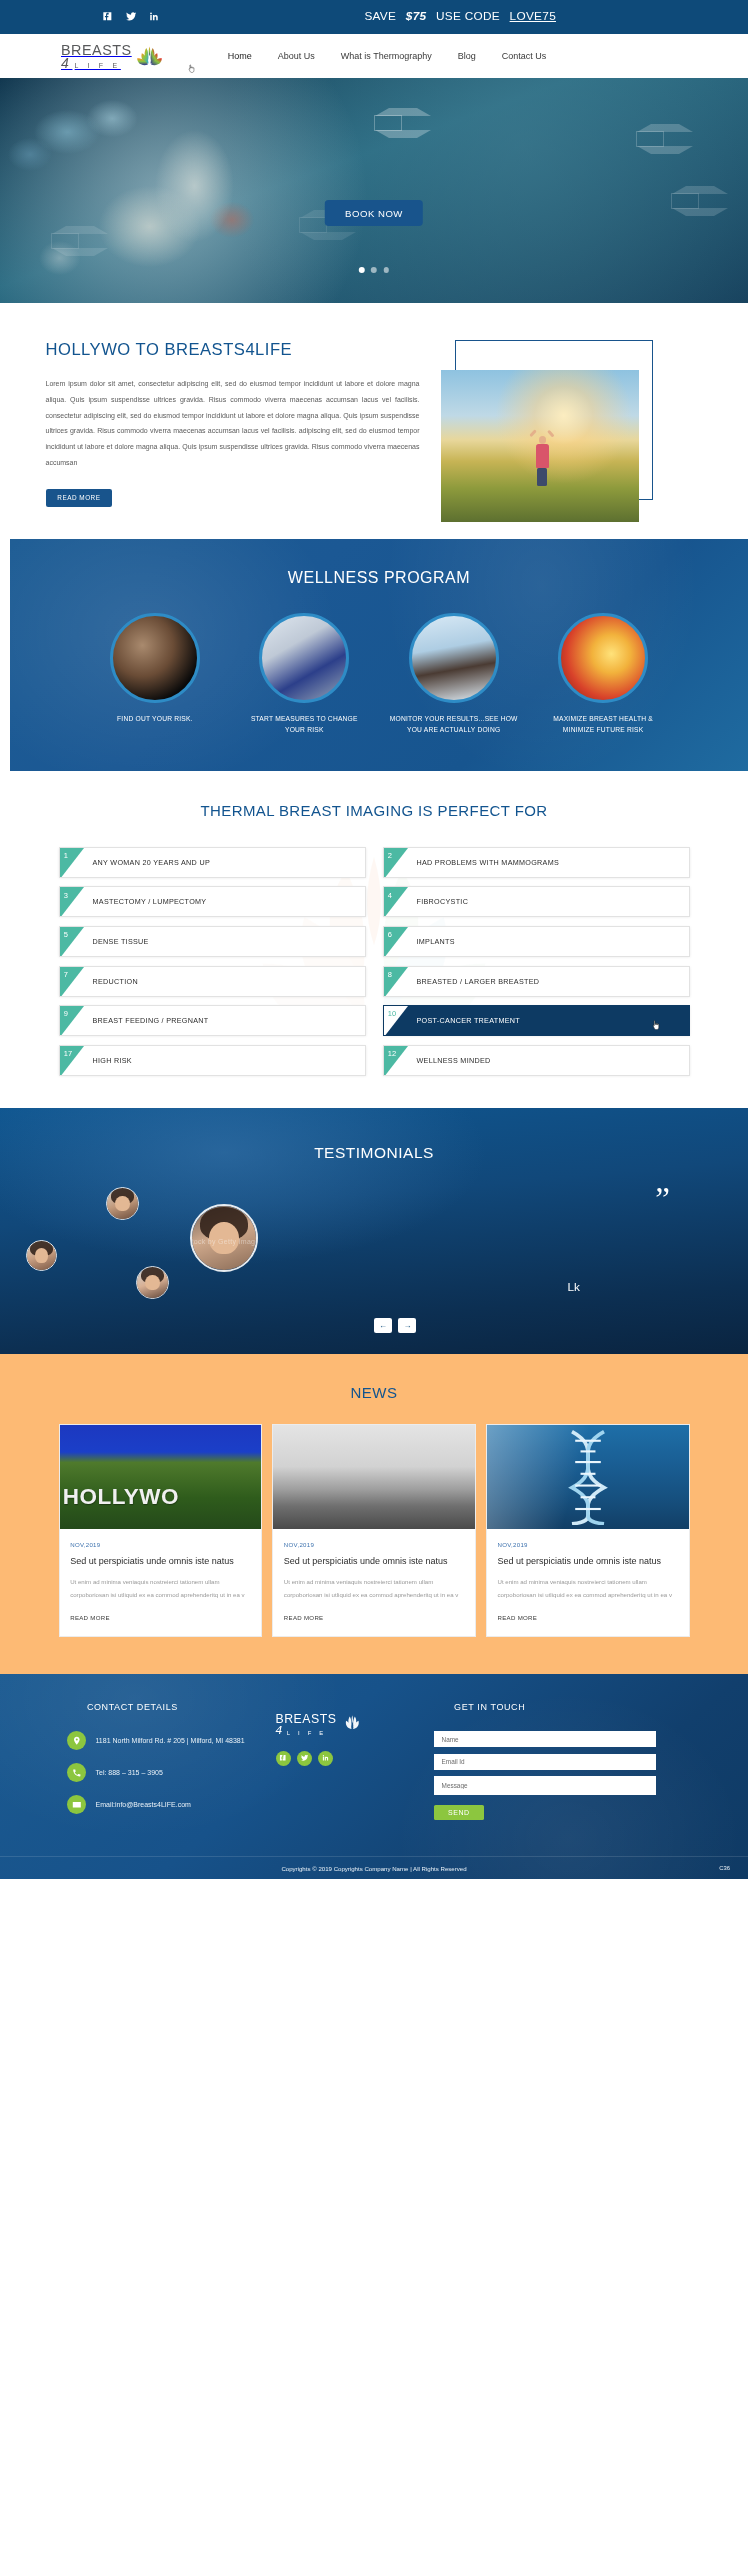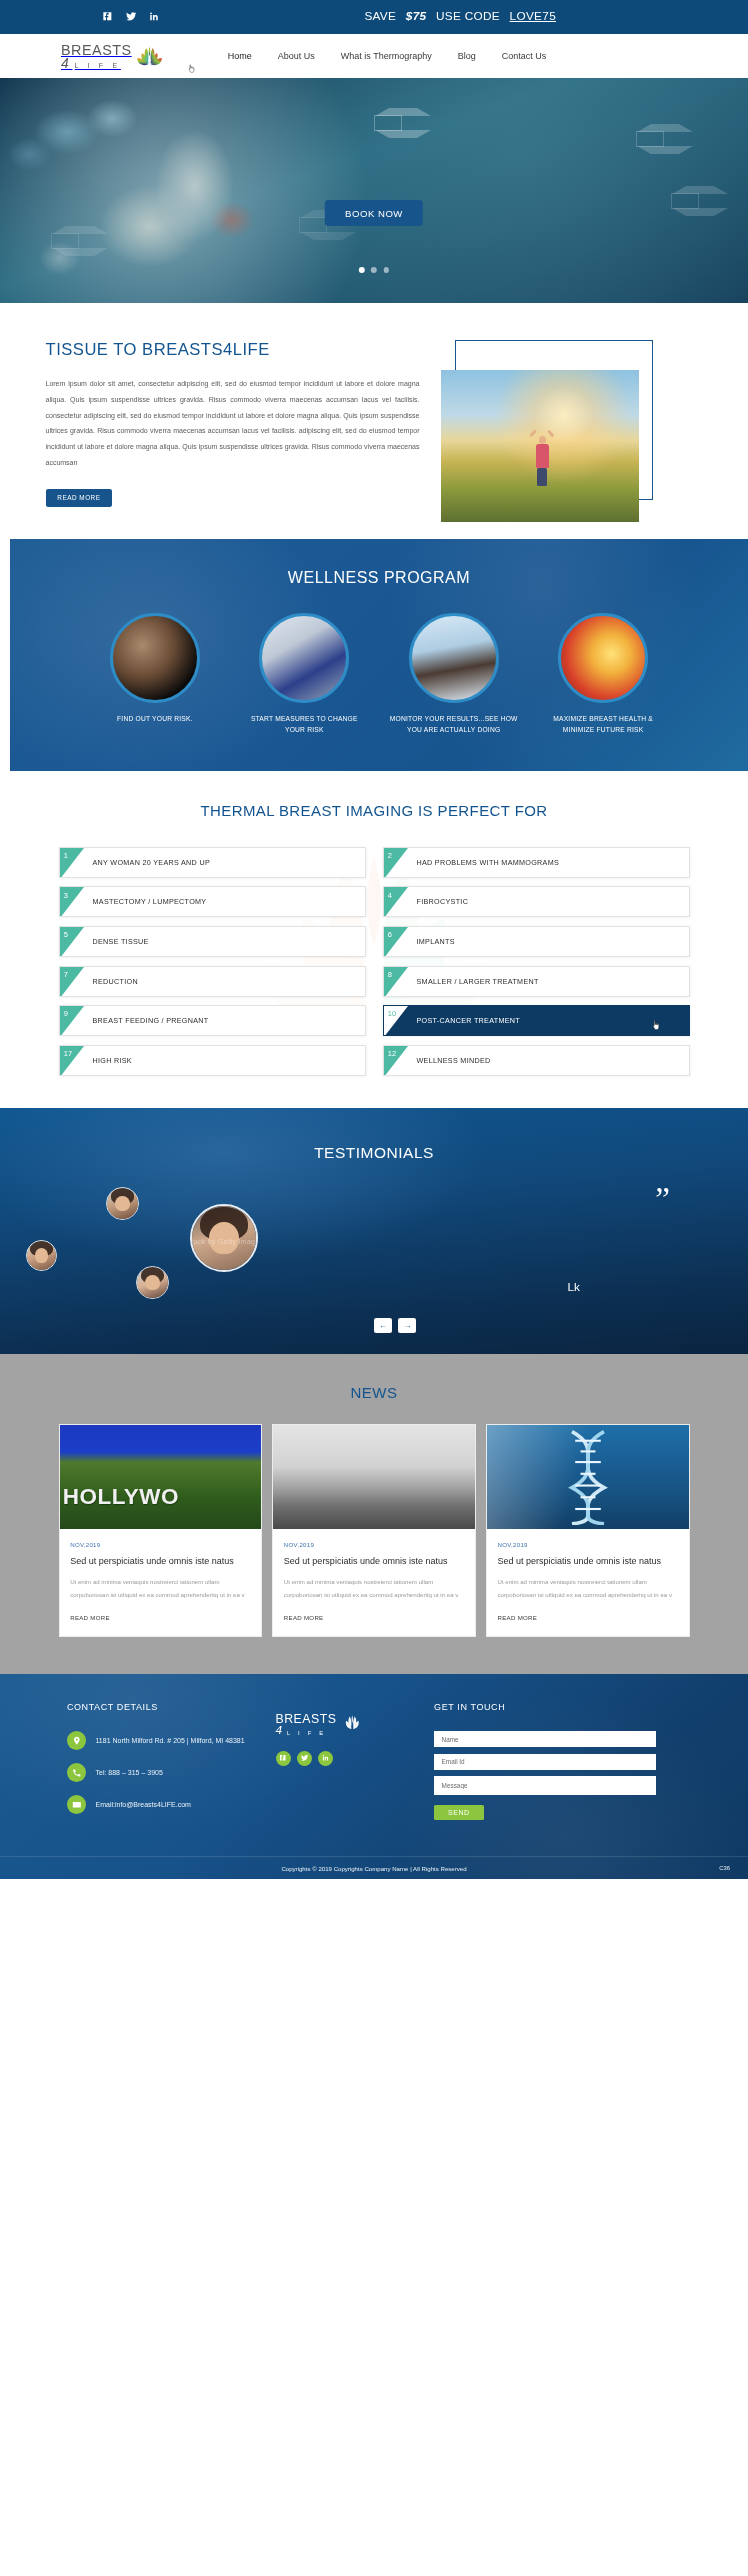--- a/index.html
+++ b/index.html
@@ -264,21 +264,21 @@
   }
   .arrows { position: absolute; left: 50%; bottom: 20.3px; display: flex; gap: 6.4px; }
   .arrow-btn {
     width: 18px; height: 15px; background: #fff; border: none; border-radius: 2.1px;
     color: #13507f; font-size: 8px; cursor: pointer; display: flex;
     align-items: center; justify-content: center;
     font-family: "Liberation Sans", sans-serif;
   }
 
   
-  .news { background: #a3a3a3; padding: 30px 12px 37px; }
+  .news { background: #fdba74; padding: 30px 12px 37px; }
   .news-title {
     text-align: center; color: #12548f; font-size: 15px; letter-spacing: 0.5px;
     font-weight: 400; margin-bottom: 23.5px;
   }
   .news-grid { width: 631px; margin: 0 auto; display: grid; grid-template-columns: repeat(3,1fr); gap: 10px; }
   .ncard { background: #fff; border: 0.5px solid #ececec; }
   .nimg { height: 104px; position: relative; overflow: hidden; }
   .nimg-1 {
     background: linear-gradient(to bottom, #1c38c0 0%, #1b3fc8 26%, #4f7a2c 36%, #2f5c1c 70%, #24491a 100%);
   }
@@ -308,21 +308,21 @@
     position: relative; overflow: hidden; padding: 28px 0 0;
     background:
       radial-gradient(ellipse 321px 214px at 18% 12%, rgba(255,255,255,.07), rgba(255,255,255,0) 65%),
       radial-gradient(ellipse 267px 225px at 76% 80%, rgba(255,255,255,.06), rgba(255,255,255,0) 65%),
       linear-gradient(140deg, #1b5a91 0%, #17528a 40%, #113f6d 75%, #0f3a64 100%);
   }
   .footer-inner { width: 657px; margin: 0 auto; display: flex; }
   .fcol-left { width: 230px; padding-left: 21.4px; }
   .fcol-mid { width: 150px; padding-top: 9.6px; }
   .fcol-right { width: 230px; padding-left: 8.6px; }
-  .fhead { color: #fff; font-size: 9px; letter-spacing: 0.6px; margin-bottom: 19px; font-weight: 400; }
+  .fhead { color: #fff; font-size: 9px; letter-spacing: 0.6px; margin-bottom: 19px; font-weight: 400; margin-left: 20px; }
   .frow { display: flex; align-items: center; gap: 9.6px; margin-bottom: 13px; }
   .fico {
     width: 19px; height: 19px; border-radius: 50%; background: #8cc63f;
     display: flex; align-items: center; justify-content: center; flex: 0 0 19px;
   }
   .fico svg { width: 9.6px; height: 9.6px; fill: #fff; }
   .ftxt { color: #eaf2f8; font-size: 7px; line-height: 1.9; }
   .flogo { margin-bottom: 15px; }
   .flogo .l1 { font-size: 12.3px; letter-spacing: 0.5px; color: #fff; font-weight: 300; }
   .flogo .l2 { font-size: 5.9px; letter-spacing: 3.2px; color: #fff; display:flex; align-items:flex-end; gap:1.6px; }
@@ -448,21 +448,21 @@
     <div class="dots">
       <span class="dot on"></span>
       <span class="dot"></span>
       <span class="dot"></span>
     </div>
   </section>
 
   <section class="welcome">
     <div class="welcome-inner">
       <div class="welcome-left">
-        <h2 class="welcome-title">TISSUE TO  BREASTS4LIFE</h2>
+        <h2 class="welcome-title">HOLLYWO TO  BREASTS4LIFE</h2>
         <p class="welcome-body">Lorem ipsum dolor sit amet, consectetur adipiscing elit, sed do eiusmod tempor incididunt ut labore et dolore magna aliqua. Quis ipsum suspendisse ultrices gravida. Risus commodo viverra maecenas accumsan lacus vel facilisis. consectetur adipiscing elit, sed do eiusmod tempor incididunt ut labore et dolore magna aliqua. Quis ipsum suspendisse ultrices gravida. Risus commodo viverra maecenas accumsan lacus vel facilisis. adipiscing elit, sed do eiusmod tempor incididunt ut labore et dolore magna aliqua. Quis ipsum suspendisse ultrices gravida. Risus commodo viverra maecenas accumsan</p>
         <button class="read-more">READ MORE</button>
       </div>
       <div class="welcome-right">
         <div class="frame"></div>
         <div class="field-photo">
           <div class="fp-person">
             <span class="fp-arm-l"></span>
               <span class="fp-arm-r"></span>
             <span class="fp-head"></span>
@@ -541,21 +541,21 @@
         <span class="tlabel">IMPLANTS</span>
       </div>
       <div class="tcard">
         <span class="corner"></span>
         <span class="num">7</span>
         <span class="tlabel">REDUCTION</span>
       </div>
       <div class="tcard">
         <span class="corner"></span>
         <span class="num">8</span>
-        <span class="tlabel">SMALLER / LARGER TREATMENT</span>
+        <span class="tlabel">BREASTED / LARGER BREASTED</span>
       </div>
       <div class="tcard">
         <span class="corner"></span>
         <span class="num">9</span>
         <span class="tlabel">BREAST FEEDING / PREGNANT</span>
       </div>
       <div class="tcard active">
         <span class="corner"></span>
         <span class="num">10</span>
         <span class="tlabel">POST-CANCER TREATMENT</span>

